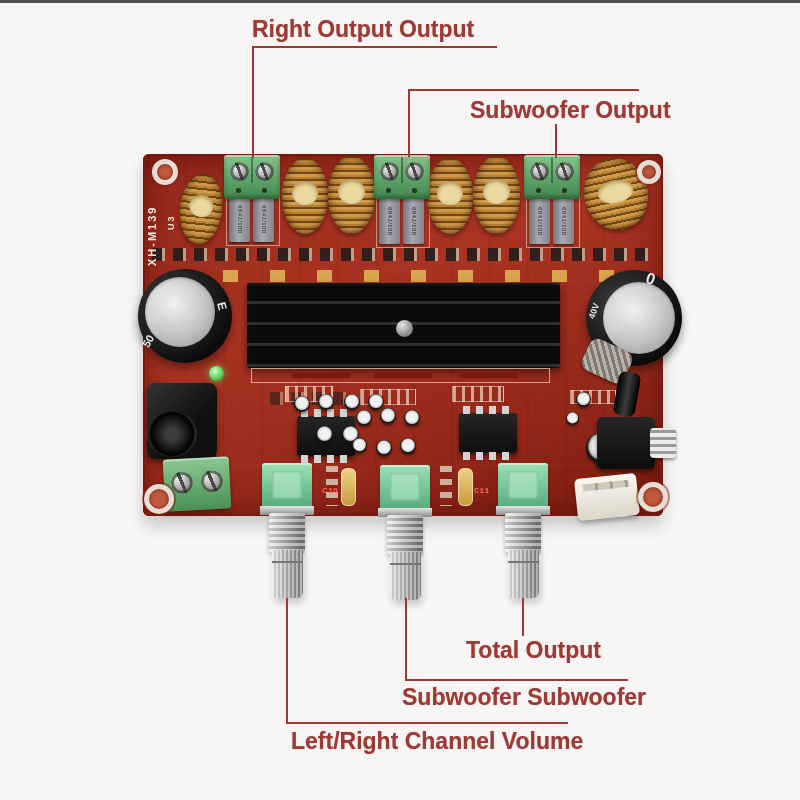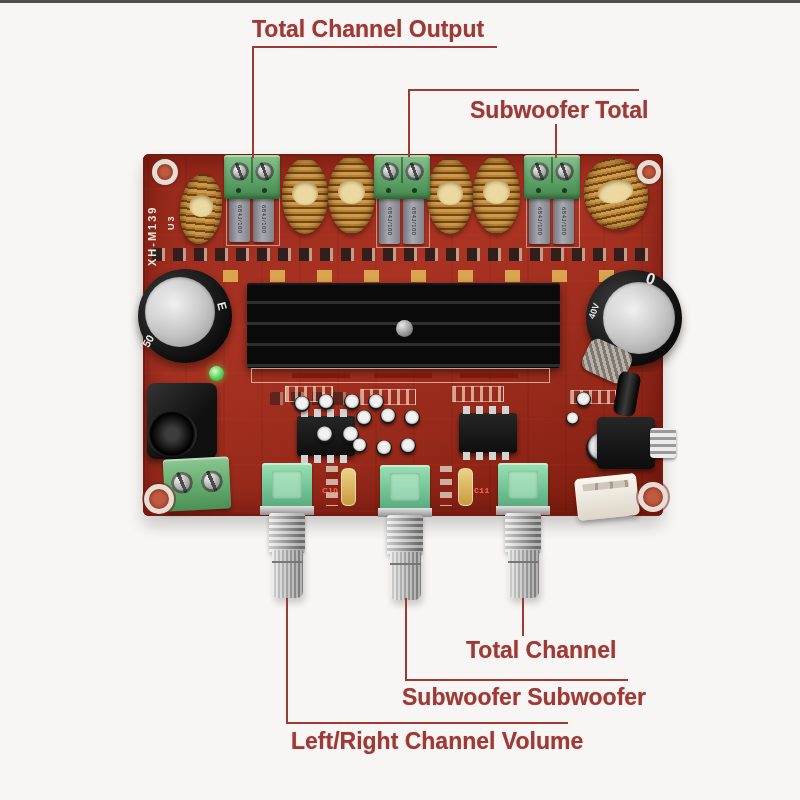--- a/index.html
+++ b/index.html
@@ -277,31 +277,31 @@
   <div class="pot" style="left:498px;top:463px;"></div>
   <div class="pbase" style="left:496px;top:506px;"></div>
   <div class="bush" style="left:505px;top:513px;"></div>
   <div class="shaft" style="left:508px;top:550px;"></div>
 
   <div class="hole" style="left:152px;top:159px;width:16px;height:16px;"></div>
   <div class="hole" style="left:637px;top:160px;width:14px;height:14px;"></div>
   <div class="hole" style="left:144px;top:484px;width:20px;height:20px;"></div>
   <div class="hole" style="left:638px;top:482px;width:20px;height:20px;"></div>
 
-  <div class="lbl" style="left:252px;top:16px;">Total Channel Output</div>
+  <div class="lbl" style="left:252px;top:16px;">Right Output Output</div>
   <div class="ln" style="left:252px;top:46px;width:245px;height:2px;"></div>
   <div class="ln" style="left:252px;top:46px;width:2px;height:112px;"></div>
 
   <div class="ln" style="left:408px;top:89px;width:231px;height:2px;"></div>
   <div class="ln" style="left:408px;top:89px;width:2px;height:68px;"></div>
 
-  <div class="lbl" style="left:470px;top:97px;">Subwoofer Total</div>
+  <div class="lbl" style="left:470px;top:97px;">Subwoofer Output</div>
   <div class="ln" style="left:555px;top:124px;width:2px;height:34px;"></div>
 
-  <div class="lbl" style="left:466px;top:637px;">Total Channel</div>
+  <div class="lbl" style="left:466px;top:637px;">Total Output</div>
   <div class="ln" style="left:522px;top:598px;width:2px;height:38px;"></div>
 
   <div class="lbl" style="left:402px;top:684px;">Subwoofer Subwoofer</div>
   <div class="ln" style="left:405px;top:598px;width:2px;height:82px;"></div>
   <div class="ln" style="left:405px;top:679px;width:223px;height:2px;"></div>
 
   <div class="lbl" style="left:291px;top:728px;">Left/Right Channel Volume</div>
   <div class="ln" style="left:286px;top:598px;width:2px;height:126px;"></div>
   <div class="ln" style="left:286px;top:722px;width:282px;height:2px;"></div>
 </div>

